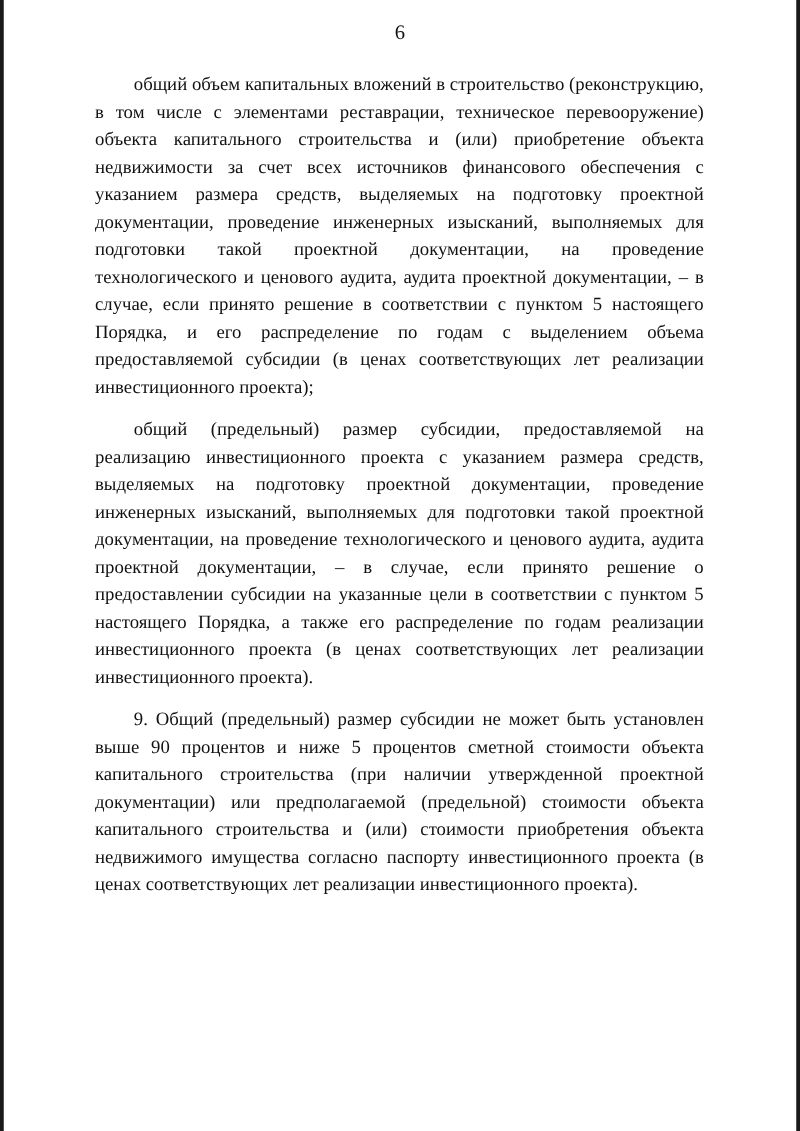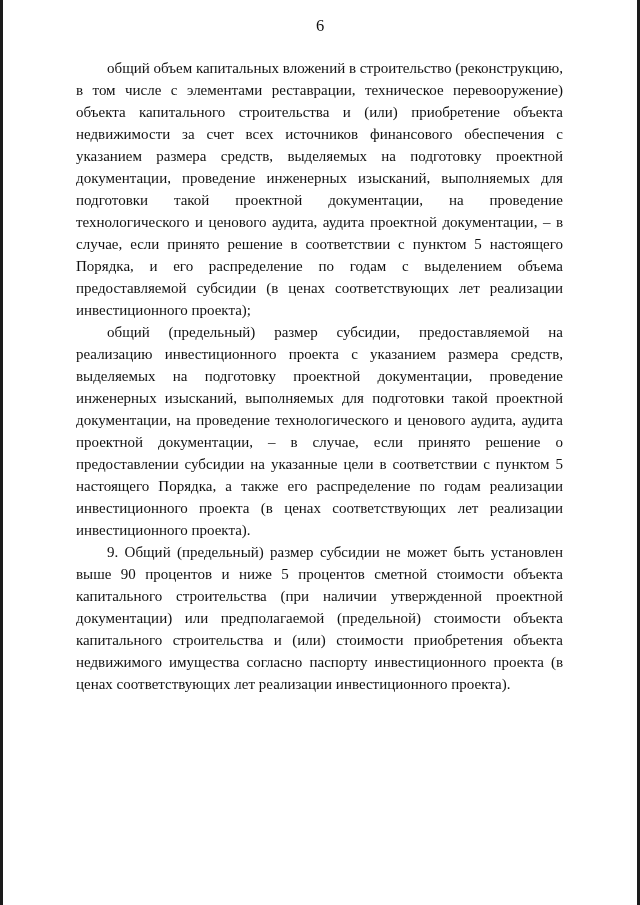--- a/index.html
+++ b/index.html
@@ -44,21 +44,21 @@
       font-size: 15px;
       line-height: 22px;
     }
     .para {
       margin: 0;
       text-align: justify;
       text-indent: 31px;
       hyphens: none;
     }
     .para + .para {
-      margin-top: 0;
+      margin-top: 12px;
       font-family: Liberation Serif, serif;
     }
   </style>
 </head>
 <body>
 
 <div class="edge-left"></div>
 <div class="edge-right"></div>
 
 <div class="page-number">6</div>

